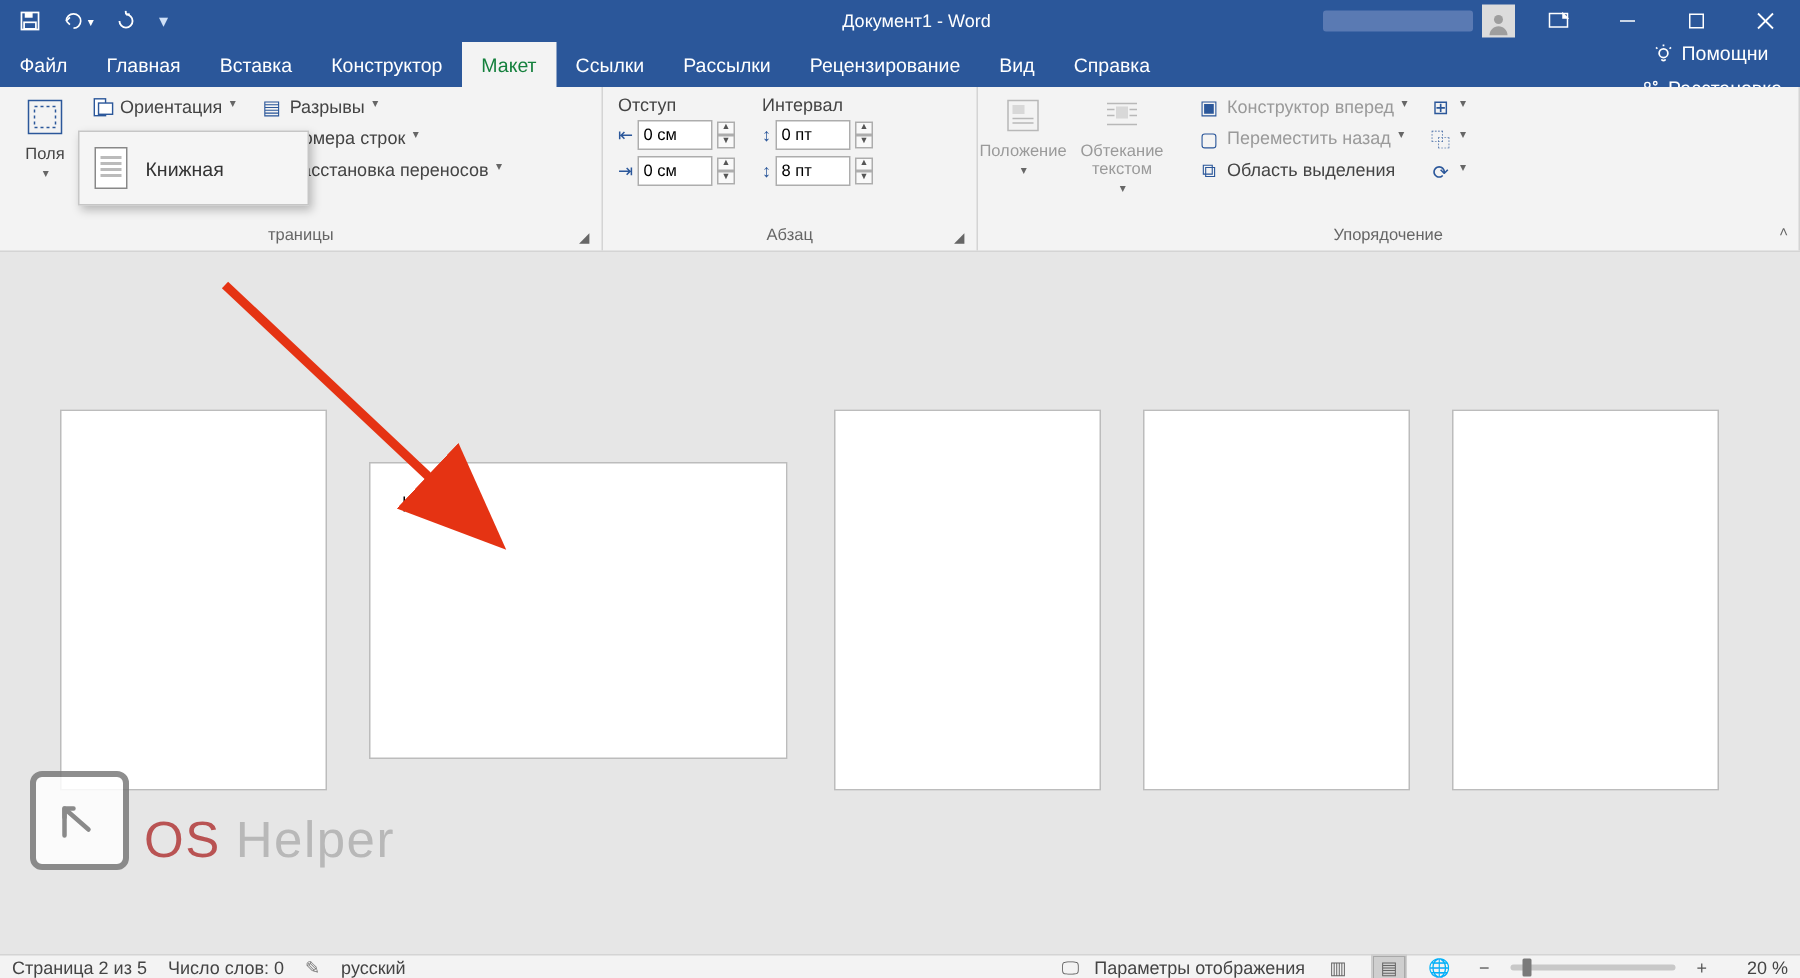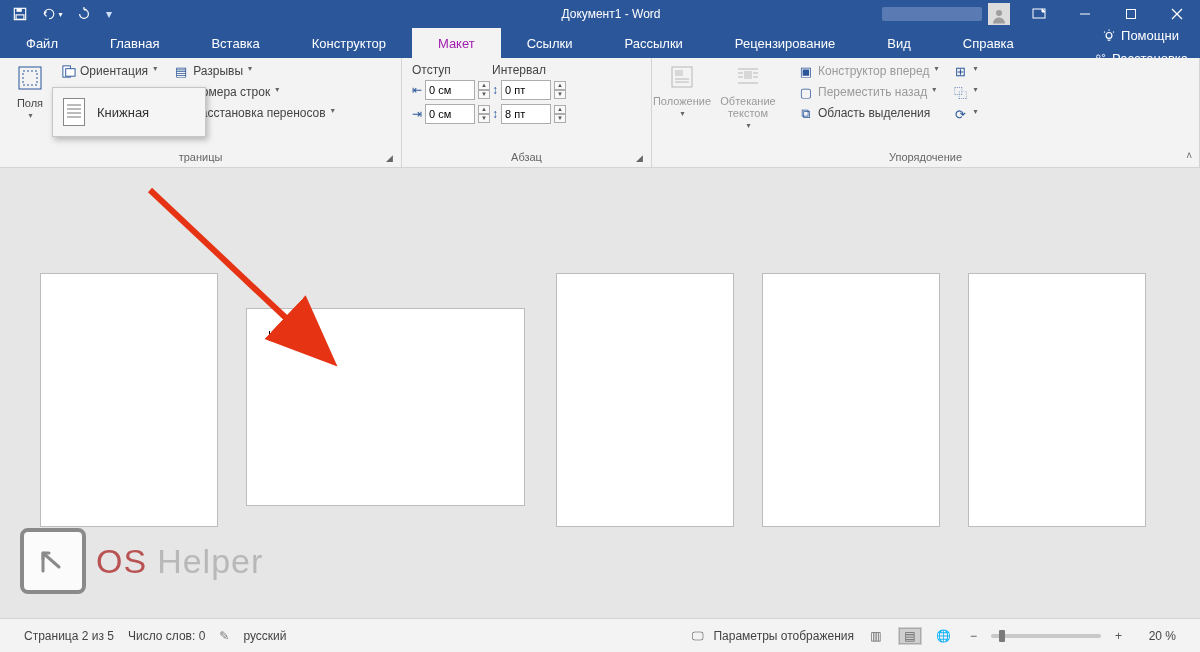--- a/index.html
+++ b/index.html
@@ -36,22 +36,22 @@
   .user-blob { width:100px; height:14px; background:#5a7ab3; border-radius:2px; margin-right:6px; }
   .avatar { width:22px; height:22px; background:#dcdcdc; margin-right:6px; display:flex;align-items:flex-end;justify-content:center; }
   .avatar svg { width:18px; height:18px; fill:#9e9e9e;}
   .win-btn { width:46px; height:28px; display:flex; align-items:center; justify-content:center; color:#fff; cursor:pointer;}
 
   
   .tabbar {
     height: 30px; background:#2b579a; display:flex; align-items:stretch;
     color:#fff; font-size:13px;
   }
-  .tab { padding: 0 26px; display:flex; align-items:center; cursor:pointer; white-space:nowrap;}
-  .tab.active { background:#f3f3f3; color:#a21caf; }
+  .tab { padding: 0 13px; display:flex; align-items:center; cursor:pointer; white-space:nowrap;}
+  .tab.active { background:#f3f3f3; color:#15803d; }
   .tabbar-right { margin-left:auto; display:flex; align-items:center; gap:8px; padding-right:12px;flex-direction:column;}
   .tabbar-right .share, .tabbar-right .tellme { display:flex; align-items:center; gap:5px; cursor:pointer;}
   .smiley { width:20px;height:20px;border-radius:50%;background:#ffc83d;display:flex;align-items:center;justify-content:center;font-size:12px;}
 
   
   .ribbon {
     height: 110px; background:#f3f3f3; border-bottom:1px solid #d4d4d4;
     display:flex; align-items:stretch; position:relative;
   }
   .r-group { border-right:1px solid #d4d4d4; padding:3px 6px 2px; display:flex; flex-direction:column; position:relative;}
@@ -103,36 +103,36 @@
     position:absolute; background:#fff; border:1px solid #bcbcbc;
     box-shadow:0 0 0 rgba(0,0,0,0);
   }
   .cursor-caret { position:absolute; width:1px; height:10px; background:#000; }
 
   
   .red-arrow { position:absolute; z-index:30; pointer-events:none;}
 
   
   .watermark {
-    position:absolute; left:20px; bottom:34px; display:flex; align-items:center; gap:10px;
+    position:absolute; left:20px; bottom:48px; display:flex; align-items:flex-end; gap:10px;
     opacity:.85; z-index:5;
   }
   .wm-box {
     width:66px; height:66px; border:4px solid #7b7b7b; border-radius:8px;
     display:flex; align-items:center; justify-content:center; background:#fff;
   }
   .wm-text { font-size:34px; font-weight:300; letter-spacing:1px; display:flex;}
   .wm-OS { color:#b23a3a; font-weight:400;}
   .wm-Helper { color:#b0b0b0; margin-left:10px;}
 
   
   .statusbar {
-    position:absolute; bottom:0; left:0; right:0; height:34px; background:#f3f3f3;
+    position:absolute; bottom:0; left:0; right:0; height:16px; background:#f3f3f3;
     border-top:1px solid #d4d4d4; display:flex; align-items:center; font-size:12px;
-    color:#444; padding:0 24px; gap:14px;
+    color:#444; padding:0 8px; gap:14px;
   }
   .statusbar .right { margin-left:auto; display:flex; align-items:center; gap:10px;}
   .view-btn { width:24px; height:18px; display:flex; align-items:center; justify-content:center; border:1px solid transparent; cursor:pointer; color:#666;}
   .view-btn.active { background:#cfcfcf; box-shadow:inset 0 0 0 1px #a9a9a9;}
   .zoom-slider { width:110px; height:4px; background:#c8c8c8; position:relative; border-radius:2px;}
   .zoom-thumb { position:absolute; top:-4px; width:6px; height:12px; background:#7a7a7a; border-radius:1px;}
   .sbtn { cursor:pointer; padding:0 4px; color:#555;}
 </style>
 </head>
 <body>
@@ -290,21 +290,21 @@
             <span class="drop">▾</span>
         </div>
       </div>
     </div>
     <div class="r-group-label"><span>траницы</span>
       <span class="r-dialog-launcher">◢</span>
     </div>
   </div>
 
   <div class="r-group" style="width:250px;">
-    <div style="display:flex; gap:2px; padding:2px 4px 0;">
+    <div style="display:flex; gap:18px; padding:2px 4px 0;">
       <div>
         <div class="indent-lbl">Отступ</div>
         <div class="spin-field">
           <span class="mini-ic" style="color:#2b579a;">⇤</span>
           <input value="0 см" style="">
           <div class="spin-btns">
               <div>▲</div>
               <div>▼</div>
             </div>
         </div>

